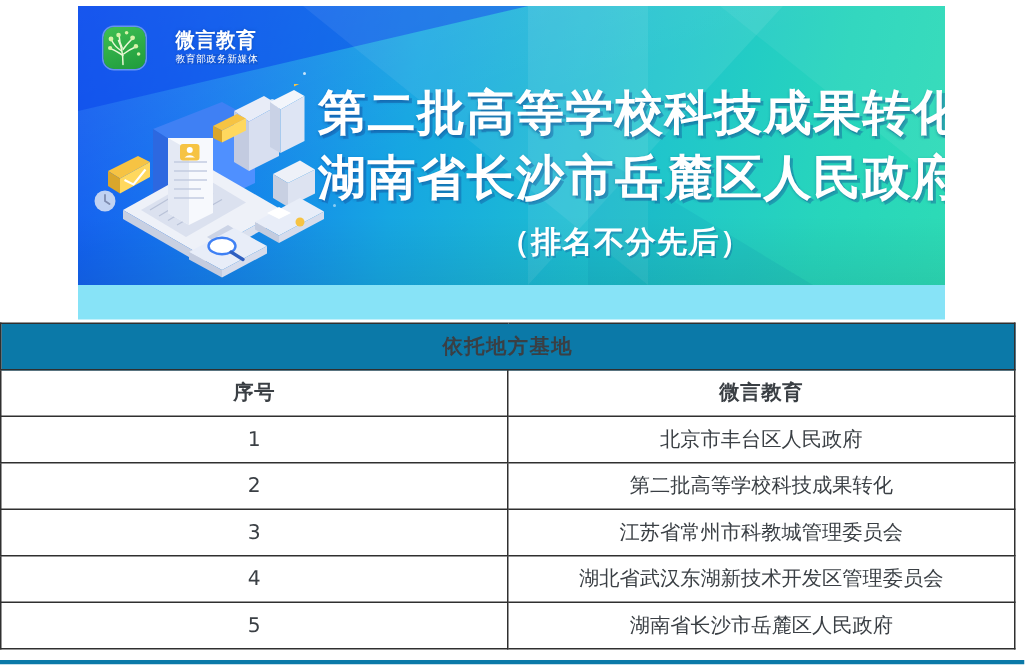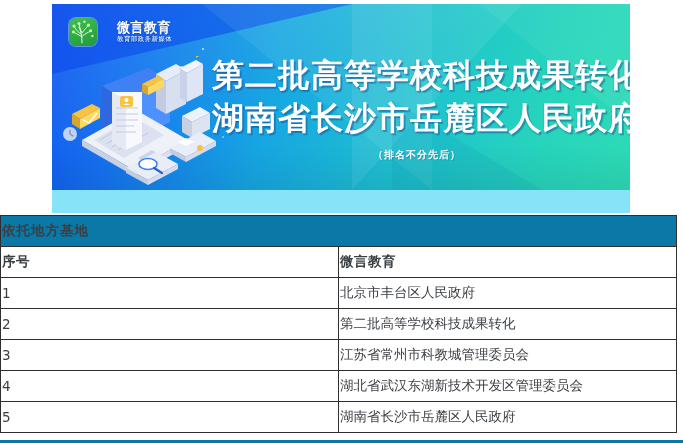--- a/index.html
+++ b/index.html
@@ -76,38 +76,39 @@
     text-align:center;
   }
   .t-line{
     font-family:"DejaVu Sans","Liberation Sans",sans-serif;
     font-size:32px;font-weight:bold;color:#ffffff;
     letter-spacing:1px;line-height:1.33;
     text-shadow:2px 2px 0 rgba(20,70,150,.35), 0 1px 2px rgba(0,40,110,.30);
     white-space:nowrap;
   }
   .t-sub{
-    font-size:10px;font-weight:bold;color:#ffffff;
+    font-size:20px;font-weight:bold;color:#ffffff;
     letter-spacing:1px;margin-top:9px;
     text-shadow:1px 1px 0 rgba(20,70,150,.30);
     white-space:nowrap;
   }
 
   
   .cyan-strip{
     position:absolute;left:0;top:186px;width:578px;height:23px;
     background:#87e3f7;
   }
 
   
   .tbl-wrap{position:absolute;left:0;top:215px;width:677px;}
   table.t{border-collapse:collapse;width:677px;table-layout:fixed;}
   table.t td{
     border:1px solid #2f2f2f;
     height:28px;
+    text-align:center;
     vertical-align:middle;
     font-size:13.5px;
     color:#3a3f44;
     font-family:"DejaVu Sans","Liberation Sans",sans-serif;
   }
   td.bighead{
     background:#0b79a8;
     color:#ffffff;
     font-weight:bold;
     font-size:15px;

